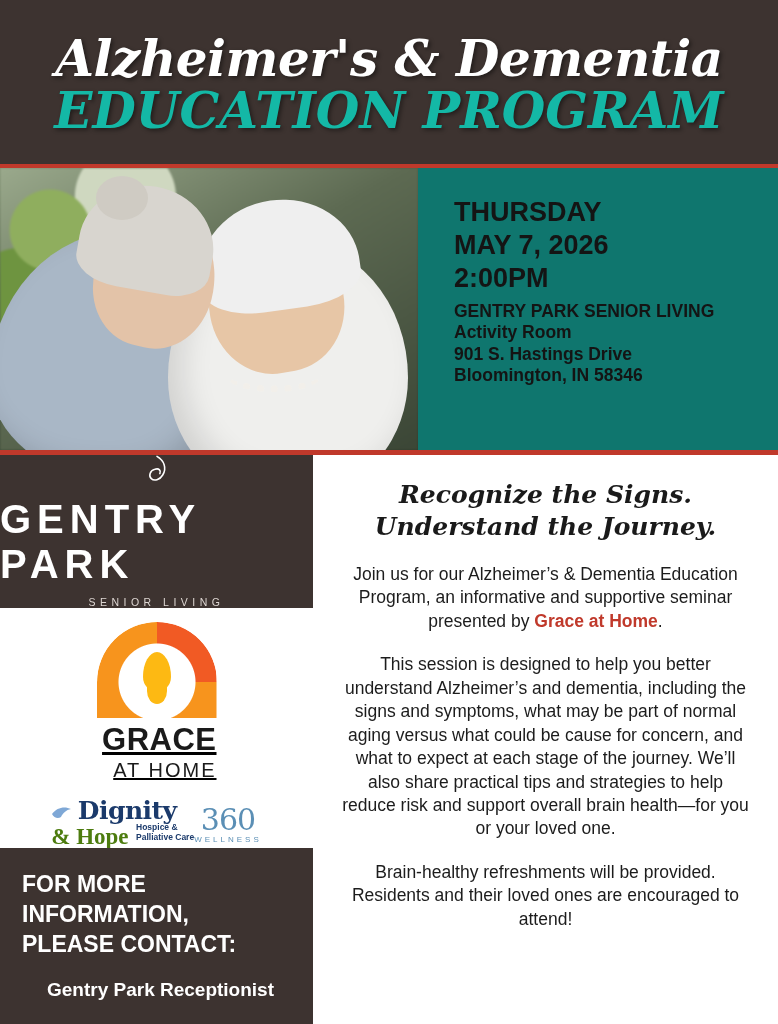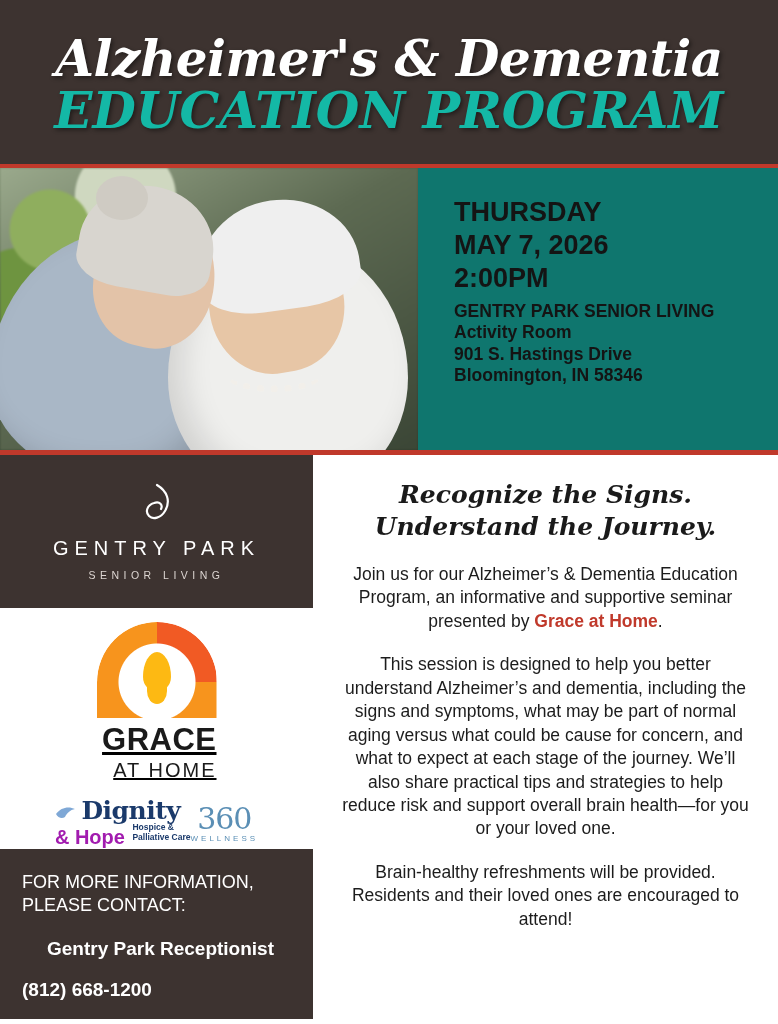--- a/index.html
+++ b/index.html
@@ -154,24 +154,23 @@
     display: flex;
     flex-direction: column;
     align-items: center;
     justify-content: center;
   }
   .brand-mark {
     width: 40px; height: 42px;
     margin-bottom: 12px;
   }
   .brand-name {
-    font-size: 20px;
+    font-size: 40px;
     letter-spacing: 6px;
-    font-weight: 400;
-    text-align: right;
+    font-weight: 700;
   }
   .brand-sub {
     font-size: 10.5px;
     letter-spacing: 4.5px;
     margin-top: 9px;
     color: #ddd6d2;
   }
 
   .partners {
     background: #ffffff;
@@ -214,22 +213,22 @@
   }
   .dignity {
     text-align: left; line-height: 1;
   }
   .dignity .d1 {
     font-family: "DejaVu Serif", serif;
     font-weight: bold; font-size: 25px; color: #1b3a6b;
     letter-spacing: -0.5px;
   }
   .dignity .d2 {
-    font-family: Liberation Sans, sans-serif;
-    font-weight: bold; font-size: 20px; color: #a21caf;
+    font-family: Liberation Serif, serif;
+    font-weight: bold; font-size: 23px; color: #4d7c0f;
     display: inline-block;
   }
   .dignity .dsmall {
     font-size: 8.5px; color: #1b3a6b; font-family: "Liberation Sans", sans-serif;
     font-weight: bold; display: inline-block; vertical-align: 4px; margin-left: 3px;
     line-height: 1.15;
   }
   .dove {
     display:inline-block; width: 22px; height: 16px; vertical-align: -2px;
   }
@@ -240,21 +239,21 @@
   }
   .w360 .t { font-size: 8px; letter-spacing: 3px; color: #5b8fb5; margin-top: -2px; }
 
   .contact {
     background: #3d3330;
     flex: 1;
     color: #ffffff;
     padding: 22px 14px 0 22px;
   }
   .contact-head {
-    font-size: 18px; font-weight: normal; line-height: 1.3;
+    font-size: 23px; font-weight: bold; line-height: 1.3;
   }
   .contact-name {
     font-size: 19px; font-weight: bold; text-align:center; margin-top: 20px;
   }
   .contact-phone {
     font-size: 19px; font-weight: bold; text-align:left; margin-top: 19px;
   }
 
   
   .right-col {

